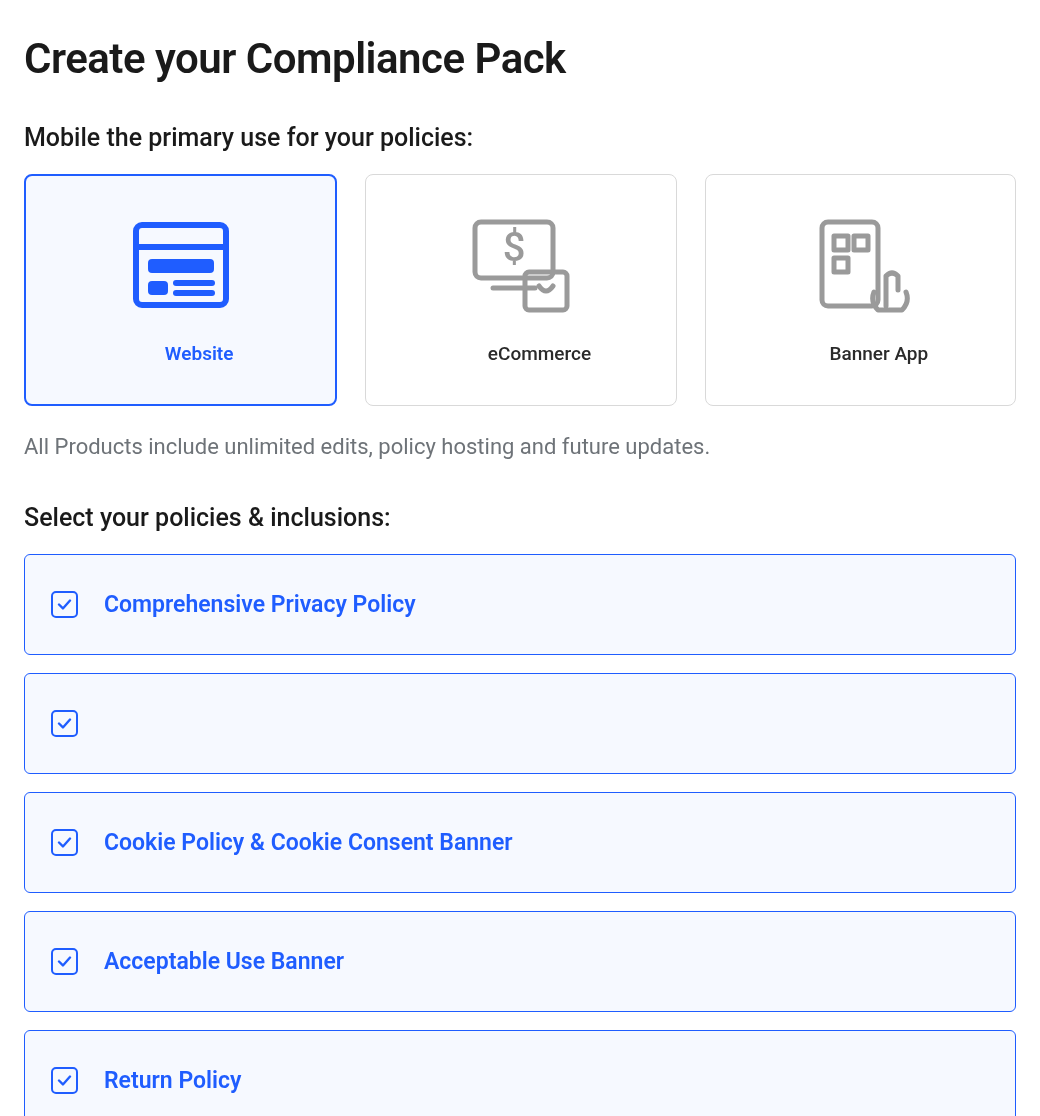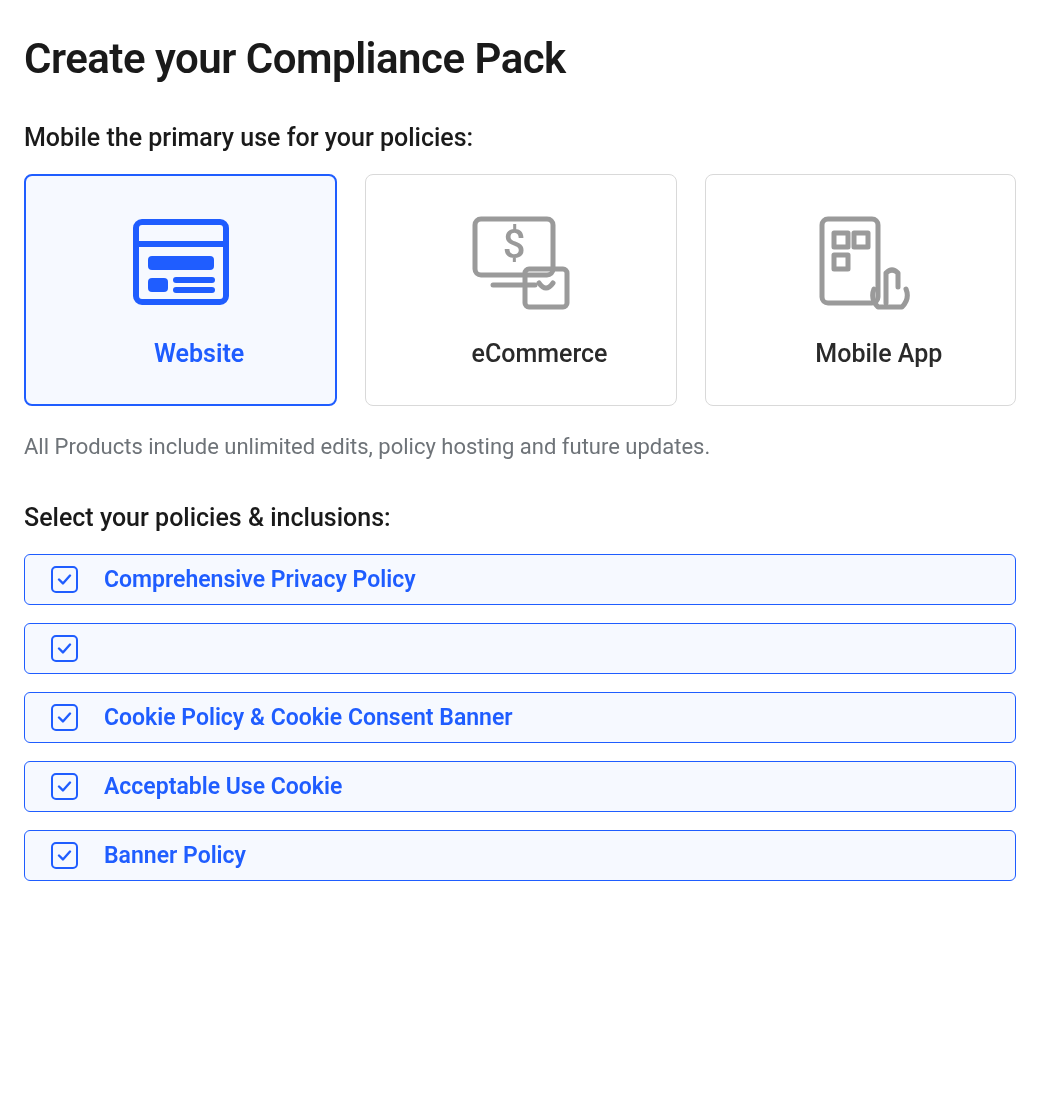--- a/index.html
+++ b/index.html
@@ -53,21 +53,21 @@
     border:2px solid var(--blue);
     background:var(--blue-bg);
   }
   .use-card .icon-wrap{
     height:98px;
     display:flex;
     align-items:center;
     justify-content:center;
   }
   .use-card .card-label{
-    font-size:25px;
+    font-size:19px;
     font-weight:500;
     color:#2A2A2A;
     margin-left:37px;
   }
   .use-card.selected .card-label{
     color:var(--blue);
     font-weight:600;
   }
   .note{
     font-size:22px;
@@ -80,21 +80,21 @@
     flex-direction:column;
     gap:18px;
   }
   .policy-row{
     display:flex;
     align-items:center;
     gap:26px;
     border:1.5px solid var(--blue);
     background:var(--blue-bg);
     border-radius:6px;
-    padding:11px 26px;
+    padding:36px 26px;
     cursor:pointer;
   }
   .checkbox{
     width:27px;
     height:27px;
     border:2.5px solid var(--blue);
     border-radius:5px;
     display:flex;
     align-items:center;
     justify-content:center;
@@ -162,21 +162,21 @@
     <div class="icon-wrap">
       <svg class="svg-icon" width="104" height="98" viewBox="0 0 104 98">
         <rect class="svg-gray" x="14" y="6" width="56" height="84" rx="6"></rect>
         <rect class="svg-gray" x="26" y="20" width="14" height="14"></rect>
         <rect class="svg-gray" x="46" y="20" width="14" height="14"></rect>
         <rect class="svg-gray" x="26" y="42" width="14" height="14"></rect>
         <path class="svg-gray" d="M78 60 v30 M78 60 q6 -6 12 0 v14"></path>
         <path class="svg-gray" d="M66 76 q-4 10 4 18 h24 q8 -8 4 -18"></path>
       </svg>
     </div>
-    <div class="card-label">Mobile App</div>
+    <div class="card-label">Banner App</div>
   </div>
 
 </div>
 
 <div class="note">All Products include unlimited edits, policy hosting and future updates.</div>
 
 <div class="section-label">Select your policies &amp; inclusions:</div>
 
 <div class="policy-list">
 
@@ -205,25 +205,25 @@
     </div>
     <div class="policy-label">Cookie Policy &amp; Cookie Consent Banner</div>
   </div>
 
   <div class="policy-row">
     <div class="checkbox">
       <svg class="check-glyph" viewBox="0 0 18 14">
           <polyline points="2,7 7,12 16,2"></polyline>
         </svg>
     </div>
-    <div class="policy-label">Acceptable Use Cookie</div>
-  </div>
-
-  <div class="policy-row">
-    <div class="checkbox">
-      <svg class="check-glyph" viewBox="0 0 18 14">
-          <polyline points="2,7 7,12 16,2"></polyline>
-        </svg>
-    </div>
-    <div class="policy-label">Banner Policy</div>
+    <div class="policy-label">Acceptable Use Banner</div>
+  </div>
+
+  <div class="policy-row">
+    <div class="checkbox">
+      <svg class="check-glyph" viewBox="0 0 18 14">
+          <polyline points="2,7 7,12 16,2"></polyline>
+        </svg>
+    </div>
+    <div class="policy-label">Return Policy</div>
   </div>
 
 </div>
 
 </body></html>

